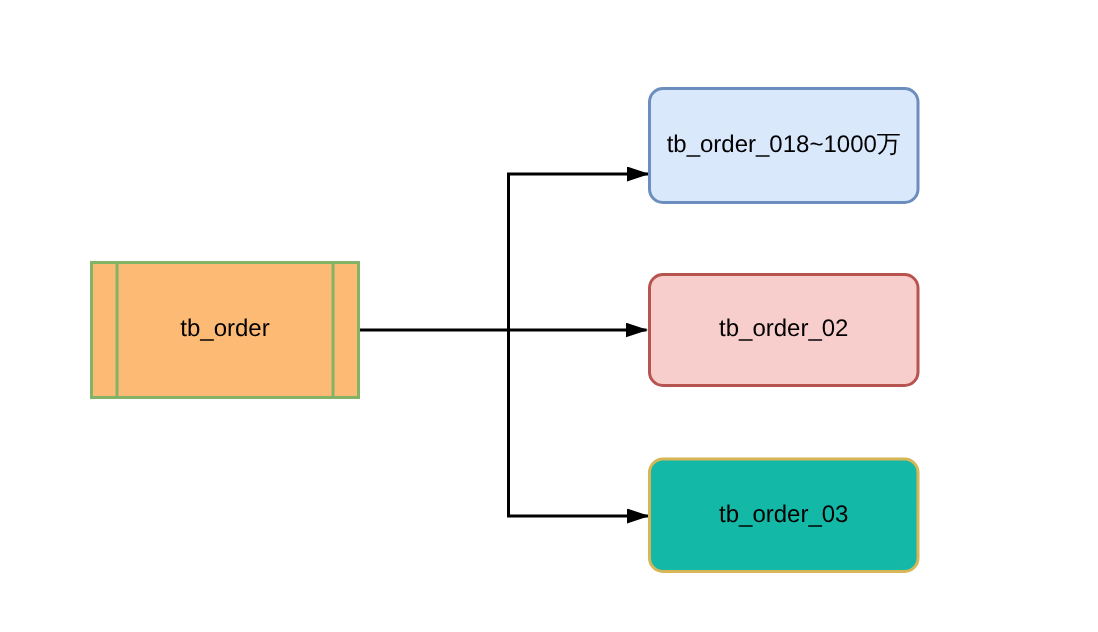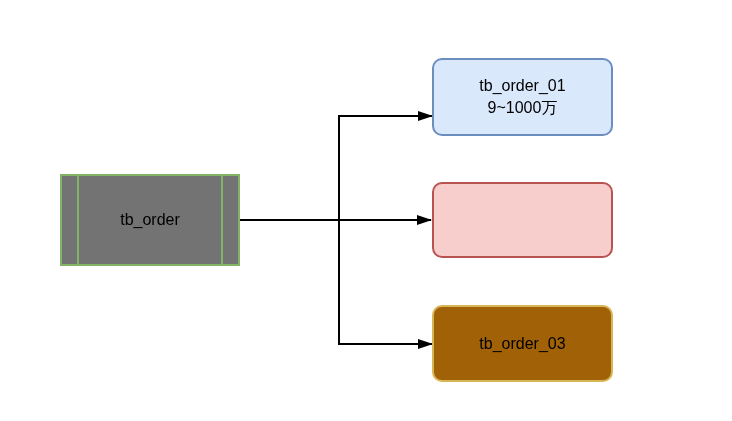--- a/index.html
+++ b/index.html
@@ -21,35 +21,35 @@
     position: absolute;
     left: 0;
     top: 0;
     width: 732px;
     height: 421px;
   }
   .node {
     position: absolute;
     box-sizing: border-box;
     display: flex;
-    flex-direction: column;
+    flex-direction: row;
     align-items: center;
     justify-content: center;
     text-align: center;
     line-height: 22px;
   }
   .node .line { white-space: nowrap; }
 
   
   .node-source {
     left: 60px;
     top: 174px;
     width: 180px;
     height: 92px;
-    background: #737373;
+    background: #fdba74;
     border: 2px solid #82b366;
   }
   .stripe {
     position: absolute;
     top: 0;
     bottom: 0;
     width: 2px;
     background: #82b366;
   }
   .stripe-left  { left: 15px; }
@@ -70,21 +70,21 @@
   }
   .node-target-2 {
     top: 182px;
     height: 76px;
     background: #f8cecc;
     border-color: #b85450;
   }
   .node-target-3 {
     top: 305px;
     height: 77px;
-    background: #a16207;
+    background: #14b8a6;
     border-color: #d6b656;
   }
 </style>
 </head>
 <body>
 
 <div class="canvas">
 
   <svg class="connectors" viewBox="0 0 732 421" xmlns="http://www.w3.org/2000/svg">
     <defs>
@@ -98,23 +98,24 @@
   </svg>
 
   <div class="node node-source">
     <span class="stripe stripe-left"></span>
     <span class="stripe stripe-right"></span>
     <span class="line">tb_order</span>
   </div>
 
   <div class="node node-target node-target-1">
     <span class="line">tb_order_01</span>
-    <span class="line">9~1000万</span>
+    <span class="line">8~1000万</span>
   </div>
 
   <div class="node node-target node-target-2">
+    <span class="line">tb_order_02</span>
   </div>
 
   <div class="node node-target node-target-3">
     <span class="line">tb_order_03</span>
   </div>
 
 </div>
 
 </body></html>

